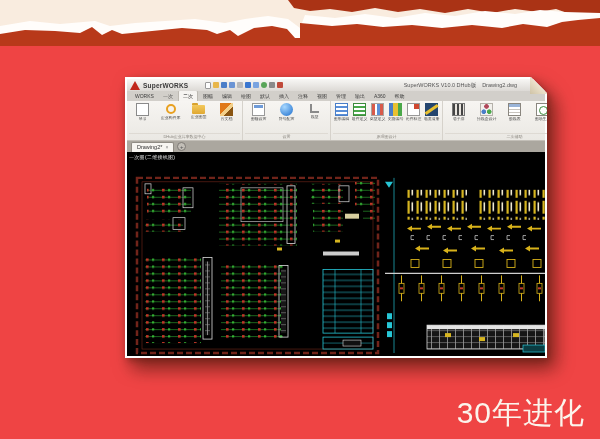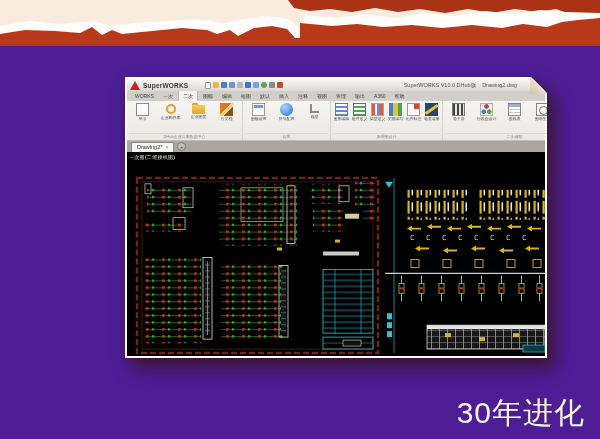--- a/index.html
+++ b/index.html
@@ -1,17 +1,17 @@
 <!DOCTYPE html>
 <html><head>
 <meta charset="utf-8">
 <style>
   html,body{margin:0;padding:0;background:#7a2413;}
   .stage{position:relative;width:600px;height:439px;overflow:hidden;
-         background:#4c1d95;font-family:"Liberation Sans",sans-serif;}
+         background:#ef4444;font-family:"Liberation Sans",sans-serif;}
   .torn{position:absolute;top:0;left:0;display:block;}
 
   
   .appwin{position:absolute;left:125px;top:77px;width:422px;height:281px;
           background:#fff;padding:2px;box-sizing:border-box;
           display:flex;flex-direction:column;
           clip-path:polygon(0 0,calc(100% - 16px) 0,100% 16px,100% 100%,0 100%);}
   .shadow-holder{position:absolute;left:125px;top:77px;width:422px;height:281px;
           filter:drop-shadow(7px 9px 9px rgba(55,18,6,.55)) drop-shadow(2px 3px 3px rgba(55,18,6,.35));}
   .fold{position:absolute;top:0;right:0;width:17px;height:17px;

